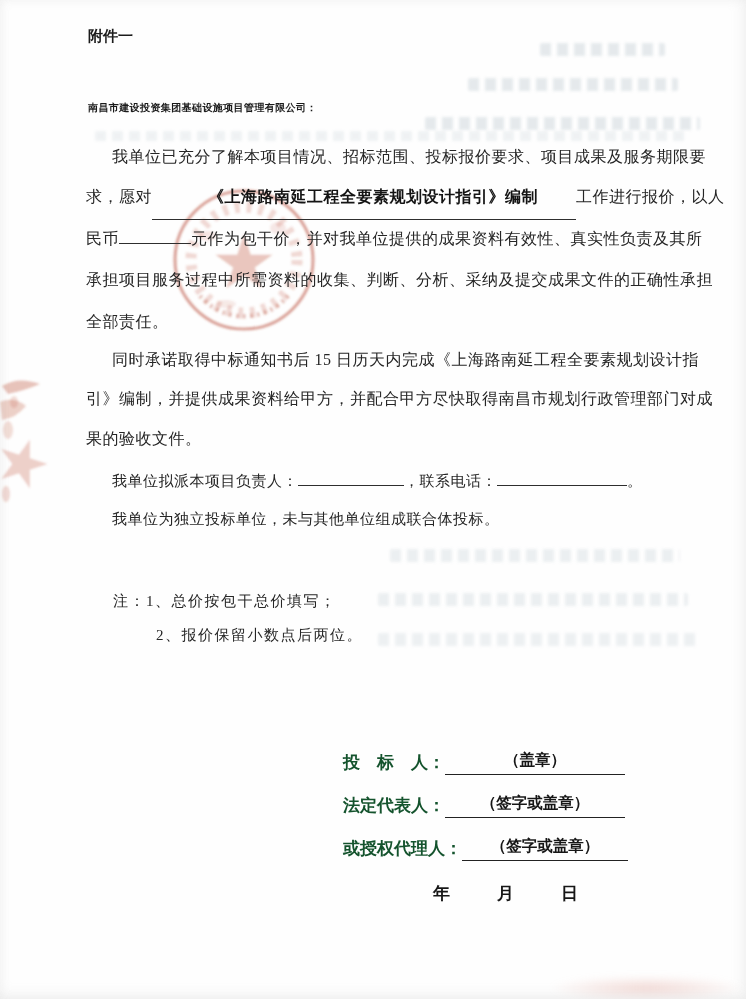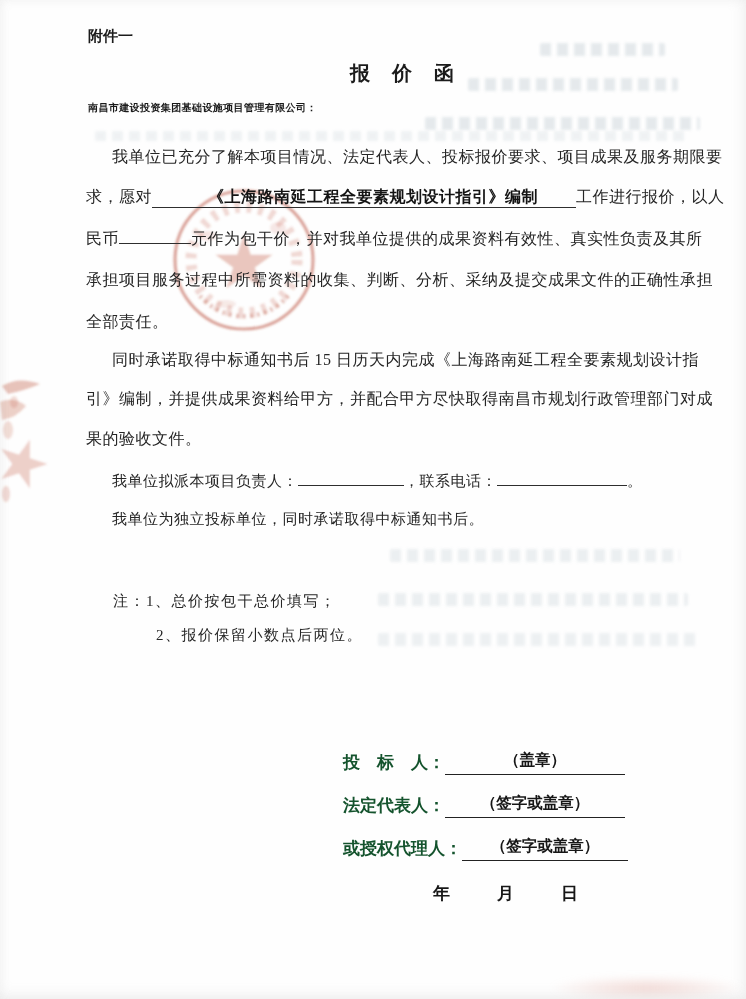--- a/index.html
+++ b/index.html
@@ -22,21 +22,21 @@
   }
   .indent{padding-left:26px;}
   .sm{font-size:15px;}
   .hei{font-family:"Liberation Sans", sans-serif;font-weight:700;color:#1b1b1b;}
   .attachment{position:absolute;left:88px;top:27px;font-size:15px;}
   .doc-title{
     position:absolute;left:350px;top:60px;
     font-size:20px;letter-spacing:22px;white-space:nowrap;
   }
   .recipient{position:absolute;left:88px;top:101px;font-size:10px;letter-spacing:0.4px;white-space:nowrap;}
-  .ugroup{border-bottom:1.6px solid #2e2e2e;padding-bottom:2px;}
+  .ugroup{border-bottom:1.6px solid #2e2e2e;padding-bottom:14px;}
   .blank{display:inline-block;}
   .blank.u{border-bottom:1.6px solid #2e2e2e;}
   .proj{font-weight:700;color:#141414;}
   .notes{letter-spacing:1.5px;}
   
   .sig-row{position:absolute;left:343px;white-space:nowrap;font-size:17px;line-height:24px;}
   .sig-label{display:inline-block;font-family:Liberation Serif, serif;font-weight:700;color:#14532d;}
   .sig-line{
     display:inline-block;text-align:center;vertical-align:bottom;
     border-bottom:1.7px solid #222;padding-bottom:2px;
@@ -94,45 +94,44 @@
       <path d="M2 14 Q18 4 40 12 Q26 18 8 22 Z" fill="rgba(190,85,62,0.35)"></path>
       <path d="M0 30 Q14 24 26 34 Q16 46 2 48 Z" fill="rgba(190,85,62,0.28)"></path>
       <path transform="translate(22,92) scale(0.85) rotate(18)" d="M0,-30 L6.7,-9.2 L28.5,-9.3 L10.8,3.5 L17.6,24.3 L0,11.4 L-17.6,24.3 L-10.8,3.5 L-28.5,-9.3 L-6.7,-9.2 Z" fill="rgba(198,100,80,0.30)"></path>
       <ellipse cx="8" cy="58" rx="5" ry="9" fill="rgba(190,85,62,0.2)"></ellipse>
       <ellipse cx="6" cy="122" rx="4" ry="8" fill="rgba(190,85,62,0.22)"></ellipse>
       <ellipse cx="14" cy="30" rx="4" ry="6" fill="rgba(190,85,62,0.2)"></ellipse>
     </g>
   </svg>
 
   <div class="attachment hei">附件一</div>
-  <div class="doc-title hei">报价函</div>
   <div class="recipient hei">南昌市建设投资集团基础设施项目管理有限公司：</div>
 
-  <div class="line indent" style="top:146px">我单位已充分了解本项目情况、法定代表人、投标报价要求、项目成果及服务期限要</div>
+  <div class="line indent" style="top:146px">我单位已充分了解本项目情况、招标范围、投标报价要求、项目成果及服务期限要</div>
 
   <div class="line" style="top:186px">
     <span>求，愿对</span><span class="ugroup"><span class="blank" style="width:56px"></span><span class="proj">《上海路南延工程全要素规划设计指引》编制</span><span class="blank" style="width:38px"></span></span><span>工作进行报价，以人</span>
   </div>
 
   <div class="line" style="top:228px">
     <span>民币</span><span class="blank u" style="width:72px"></span><span>元作为包干价，并对我单位提供的成果资料有效性、真实性负责及其所</span>
   </div>
 
   <div class="line" style="top:269px">承担项目服务过程中所需资料的收集、判断、分析、采纳及提交成果文件的正确性承担</div>
   <div class="line" style="top:311px">全部责任。</div>
 
   <div class="line indent" style="top:349px">同时承诺取得中标通知书后 15 日历天内完成《上海路南延工程全要素规划设计指</div>
   <div class="line" style="top:388px">引》编制，并提供成果资料给甲方，并配合甲方尽快取得南昌市规划行政管理部门对成</div>
   <div class="line" style="top:428px">果的验收文件。</div>
 
   <div class="line indent sm" style="top:470px">
     <span>我单位拟派本项目负责人：</span><span class="blank u" style="width:106px"></span><span>，联系电话：</span><span class="blank u" style="width:130px"></span><span>。</span>
   </div>
 
-  <div class="line indent sm" style="top:508px">我单位为独立投标单位，同时承诺取得中标通知书后。</div>
+  <div class="line indent sm" style="top:508px">我单位为独立投标单位，未与其他单位组成联合体投标。</div>
 
   <div class="line sm notes" style="top:590px;left:113px">注：1、总价按包干总价填写；</div>
   <div class="line sm notes" style="top:624px;left:156px">2、报价保留小数点后两位。</div>
 
   <div class="sig-row" style="top:748px">
     <span class="sig-label">投　标　人：</span><span class="sig-line" style="width:180px"><span>（盖章）</span></span>
   </div>
   <div class="sig-row" style="top:791px">
     <span class="sig-label">法定代表人：</span><span class="sig-line" style="width:180px"><span>（签字或盖章）</span></span>
   </div>

